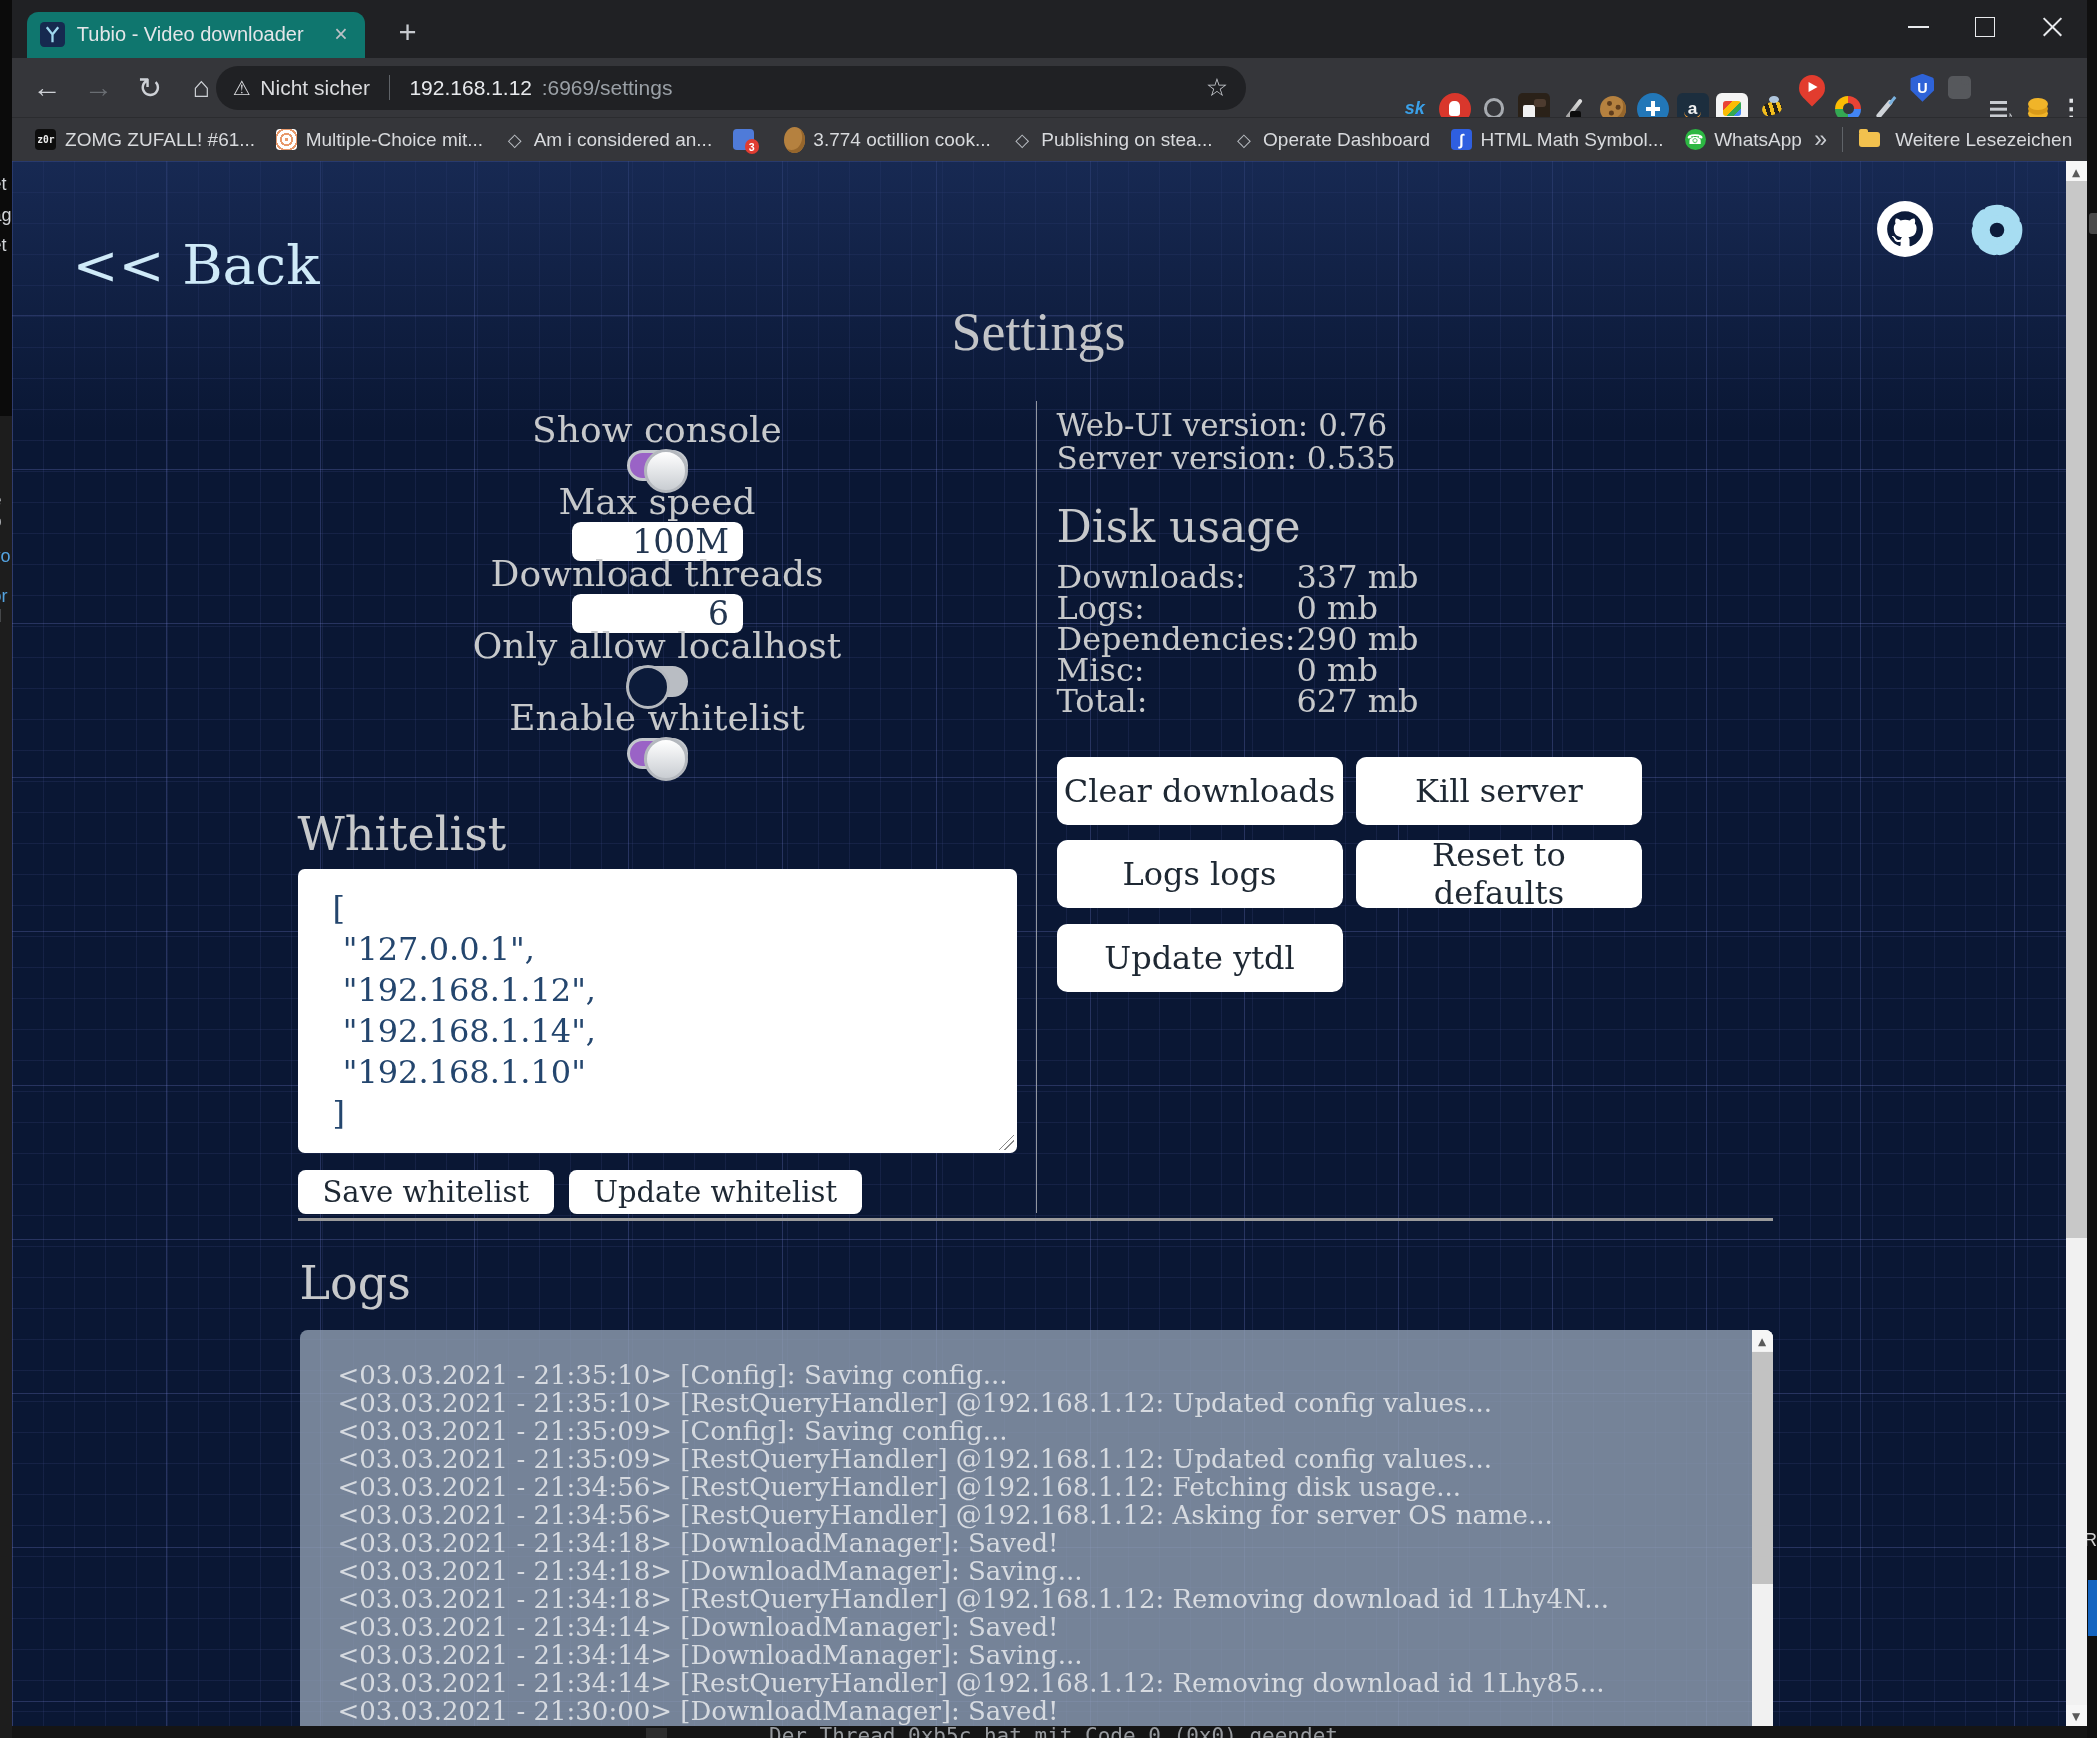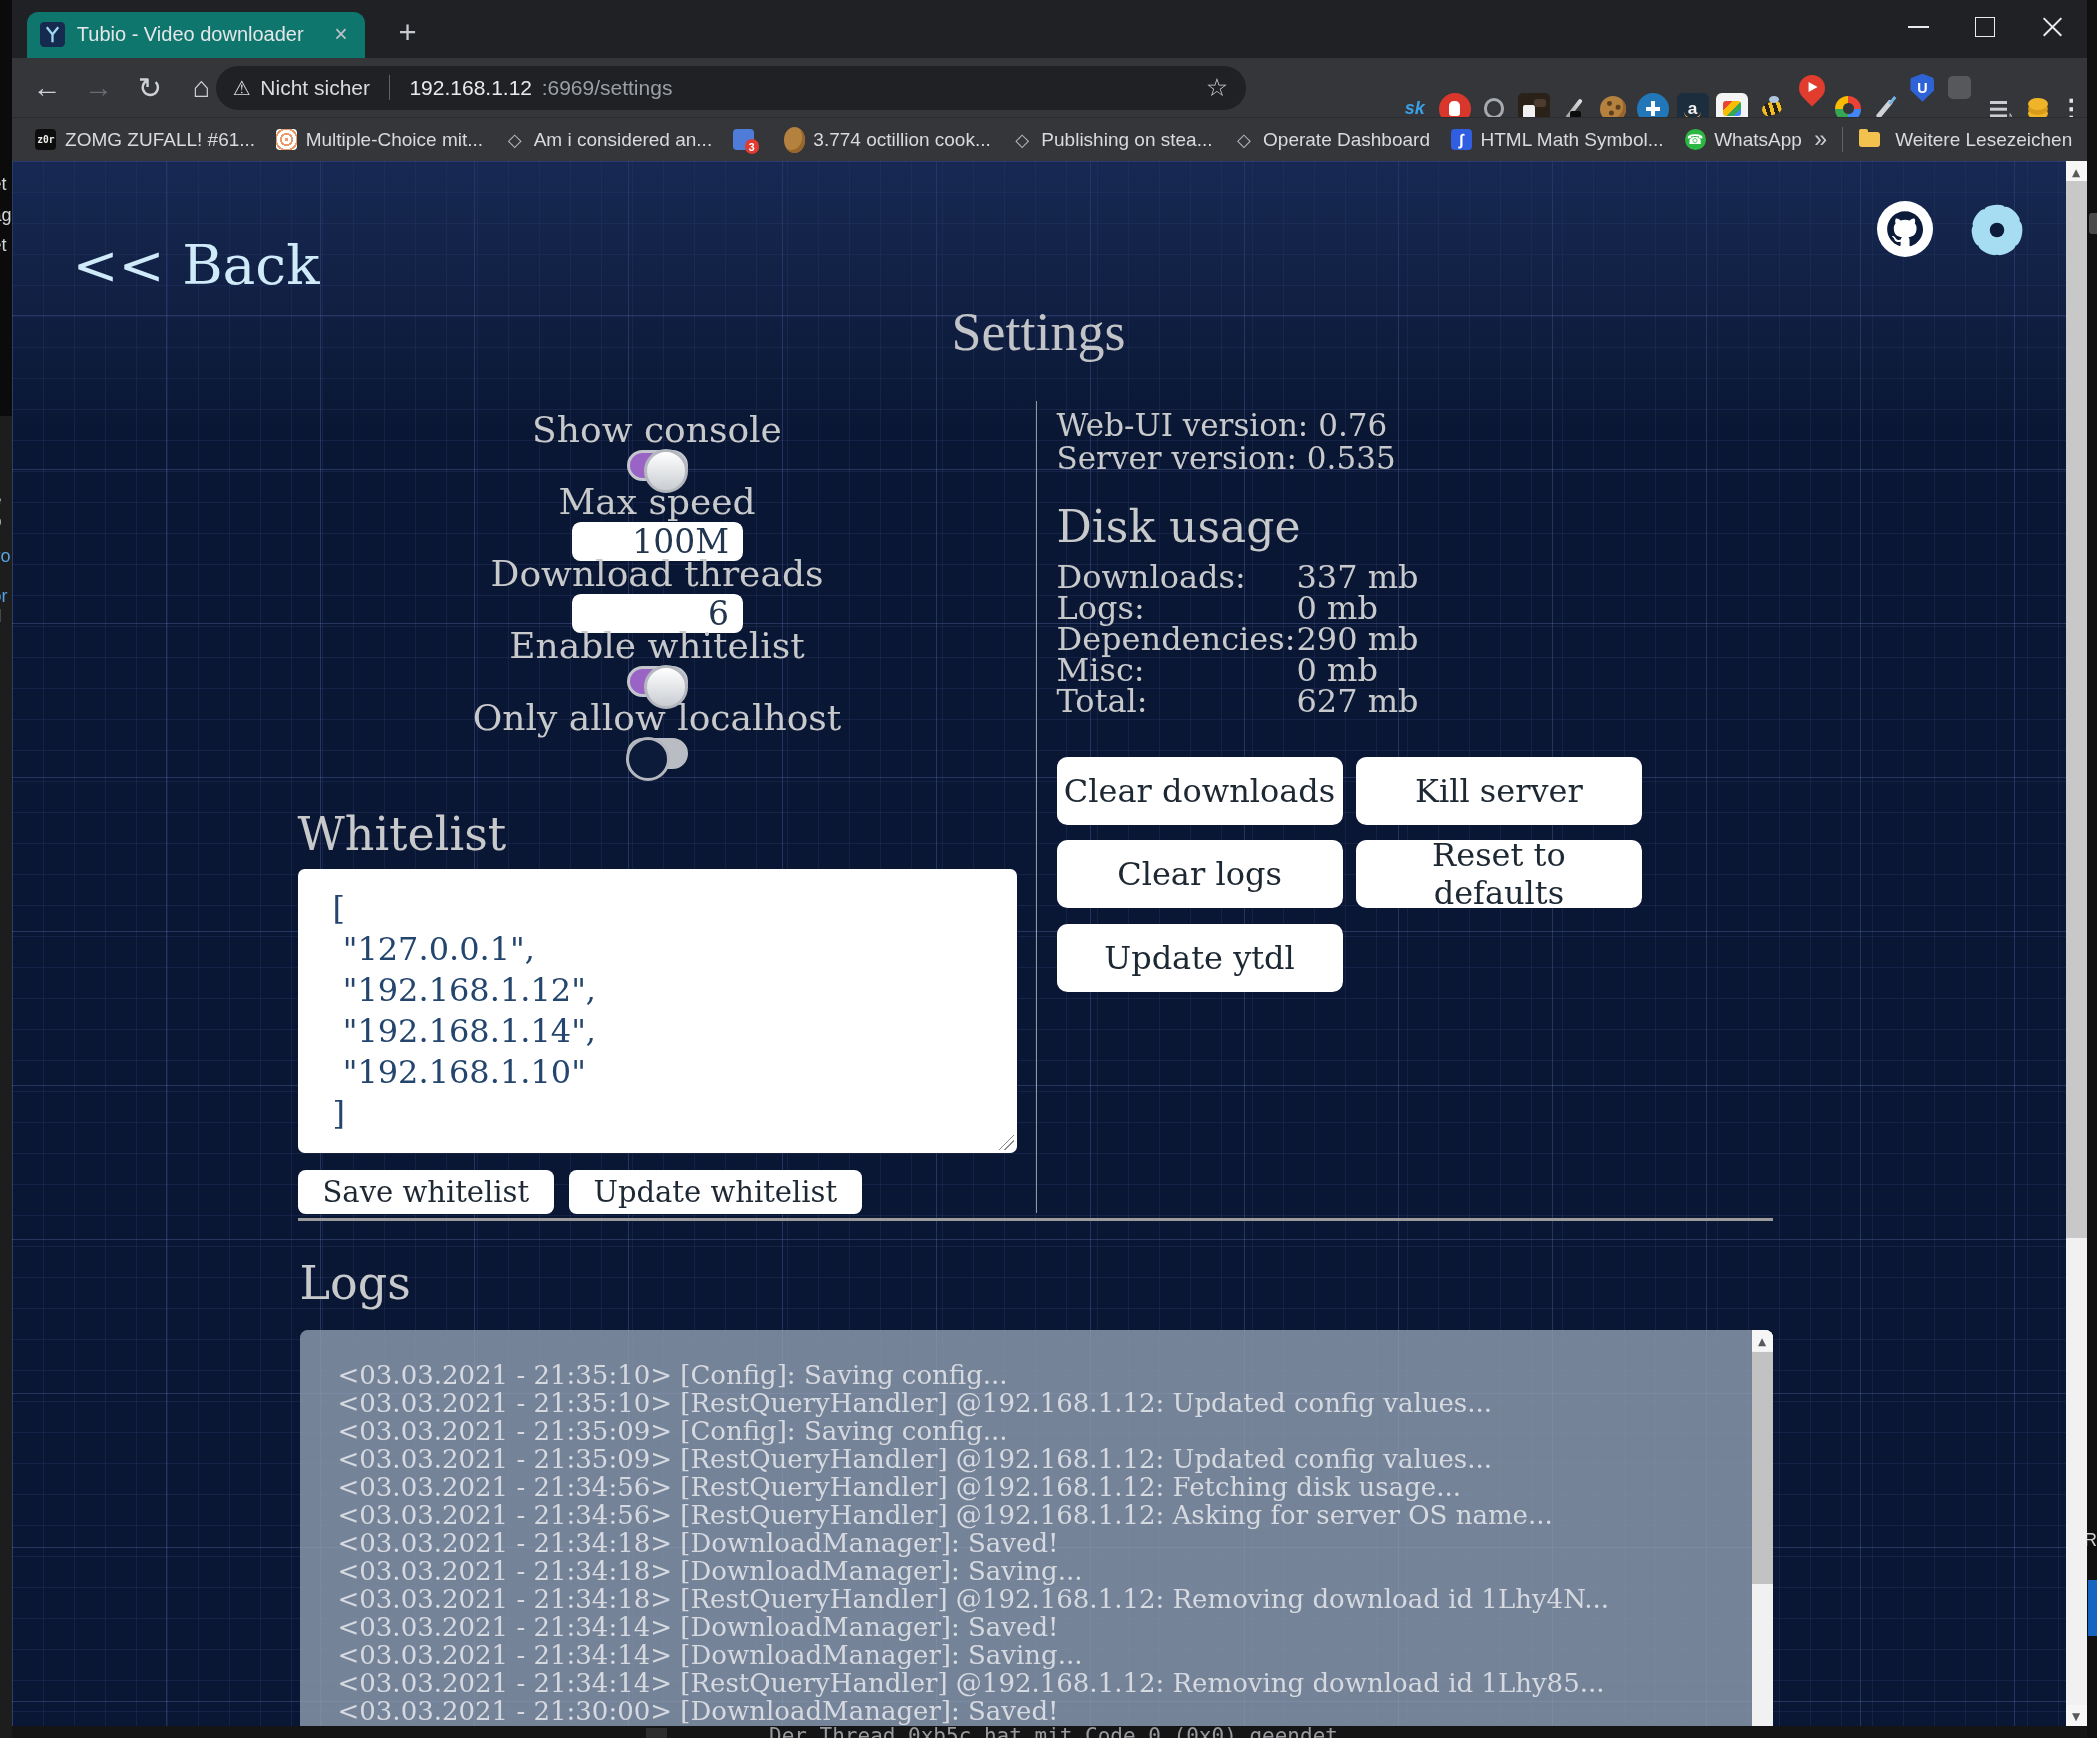--- a/index.html
+++ b/index.html
@@ -321,28 +321,28 @@
         </div>
         <div class="srow">
           <span class="slabel">Max speed</span>
           <input class="num-input" value="100M" style="">
         </div>
         <div class="srow">
           <span class="slabel">Download threads</span>
           <input class="num-input" value="6" style="">
         </div>
         <div class="srow">
+          <span class="slabel">Only allow localhost</span>
+          <div class="toggle off">
+              <div class="knob"></div>
+            </div>
+        </div>
+        <div class="srow">
           <span class="slabel">Enable whitelist</span>
           <div class="toggle on">
-              <div class="knob"></div>
-            </div>
-        </div>
-        <div class="srow">
-          <span class="slabel">Only allow localhost</span>
-          <div class="toggle off">
               <div class="knob"></div>
             </div>
         </div>
       </div>
 
       <div class="vdiv"></div>
 
       <div class="right-col">
         <div class="ver-line">Web-UI version: 0.76</div>
         <div class="ver-line">Server version: 0.535</div>
@@ -367,21 +367,21 @@
           <div class="disk-row">
               <span class="dlabel">Total:</span>
               <span>627 mb</span>
             </div>
         </div>
       </div>
 
       <div class="btn-grid">
         <button class="abtn">Clear downloads</button>
         <button class="abtn">Kill server</button>
-        <button class="abtn">Clear logs</button>
+        <button class="abtn">Logs logs</button>
         <button class="abtn">Reset to defaults</button>
         <button class="abtn">Update ytdl</button>
       </div>
 
       <div class="wl-title">Whitelist</div>
       <textarea class="wl-area" spellcheck="false" style="">[
  "127.0.0.1",
  "192.168.1.12",
  "192.168.1.14",
  "192.168.1.10"

